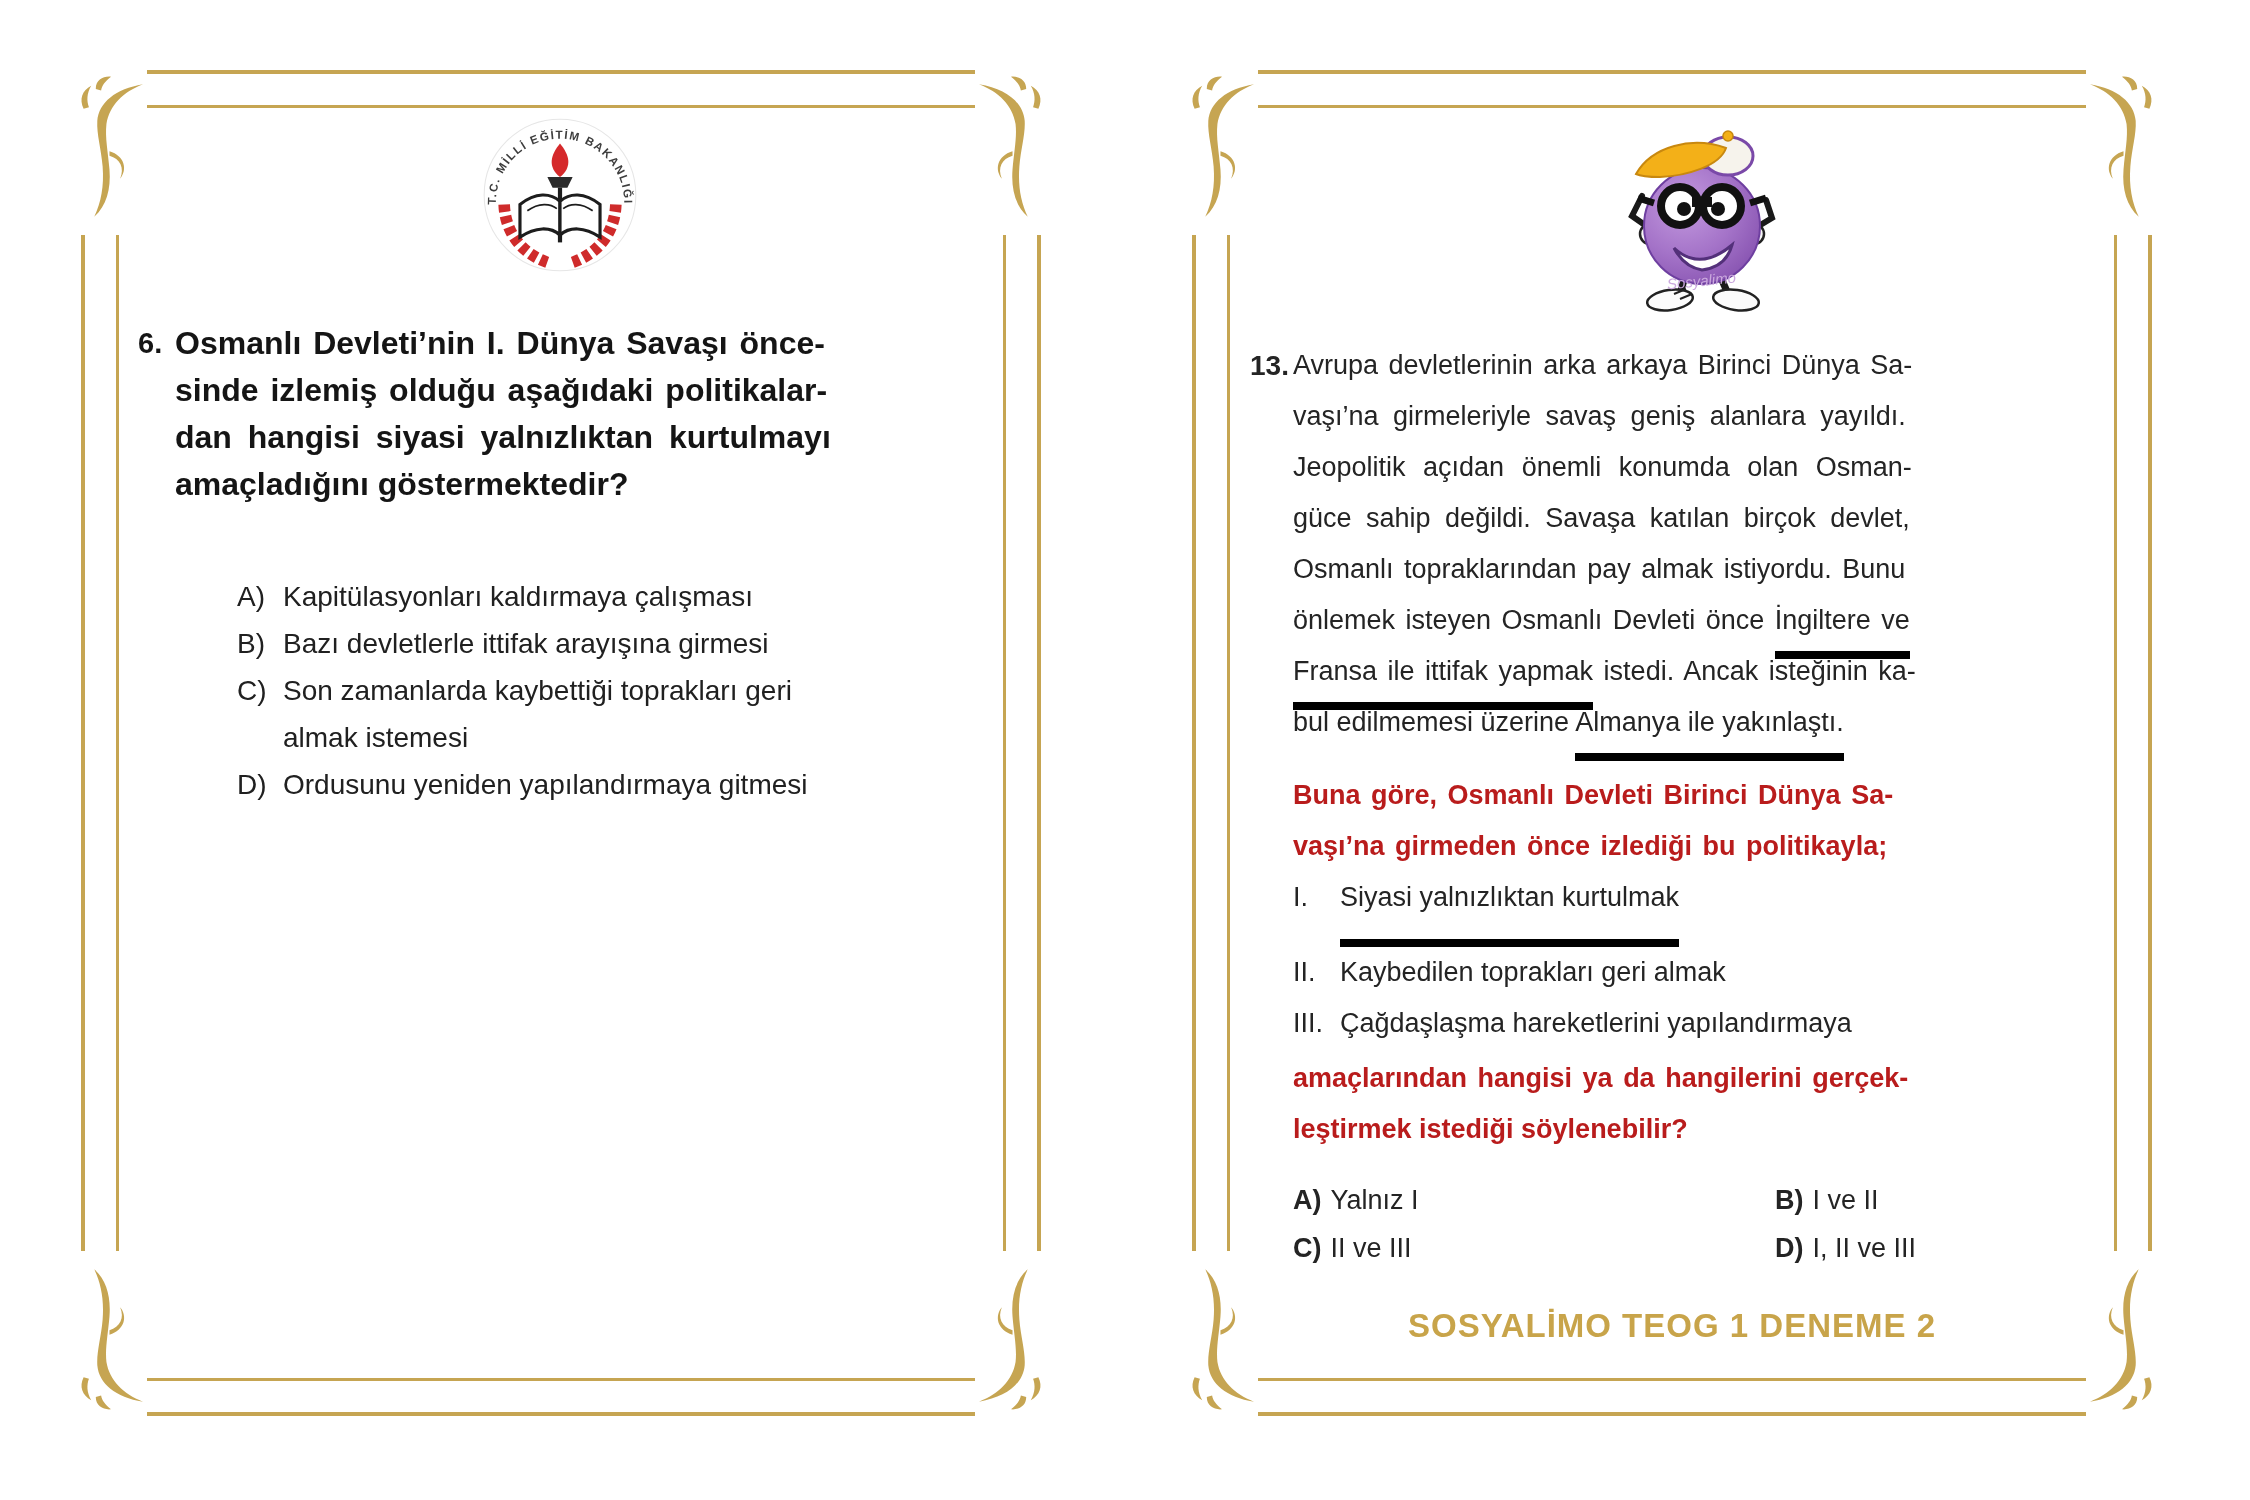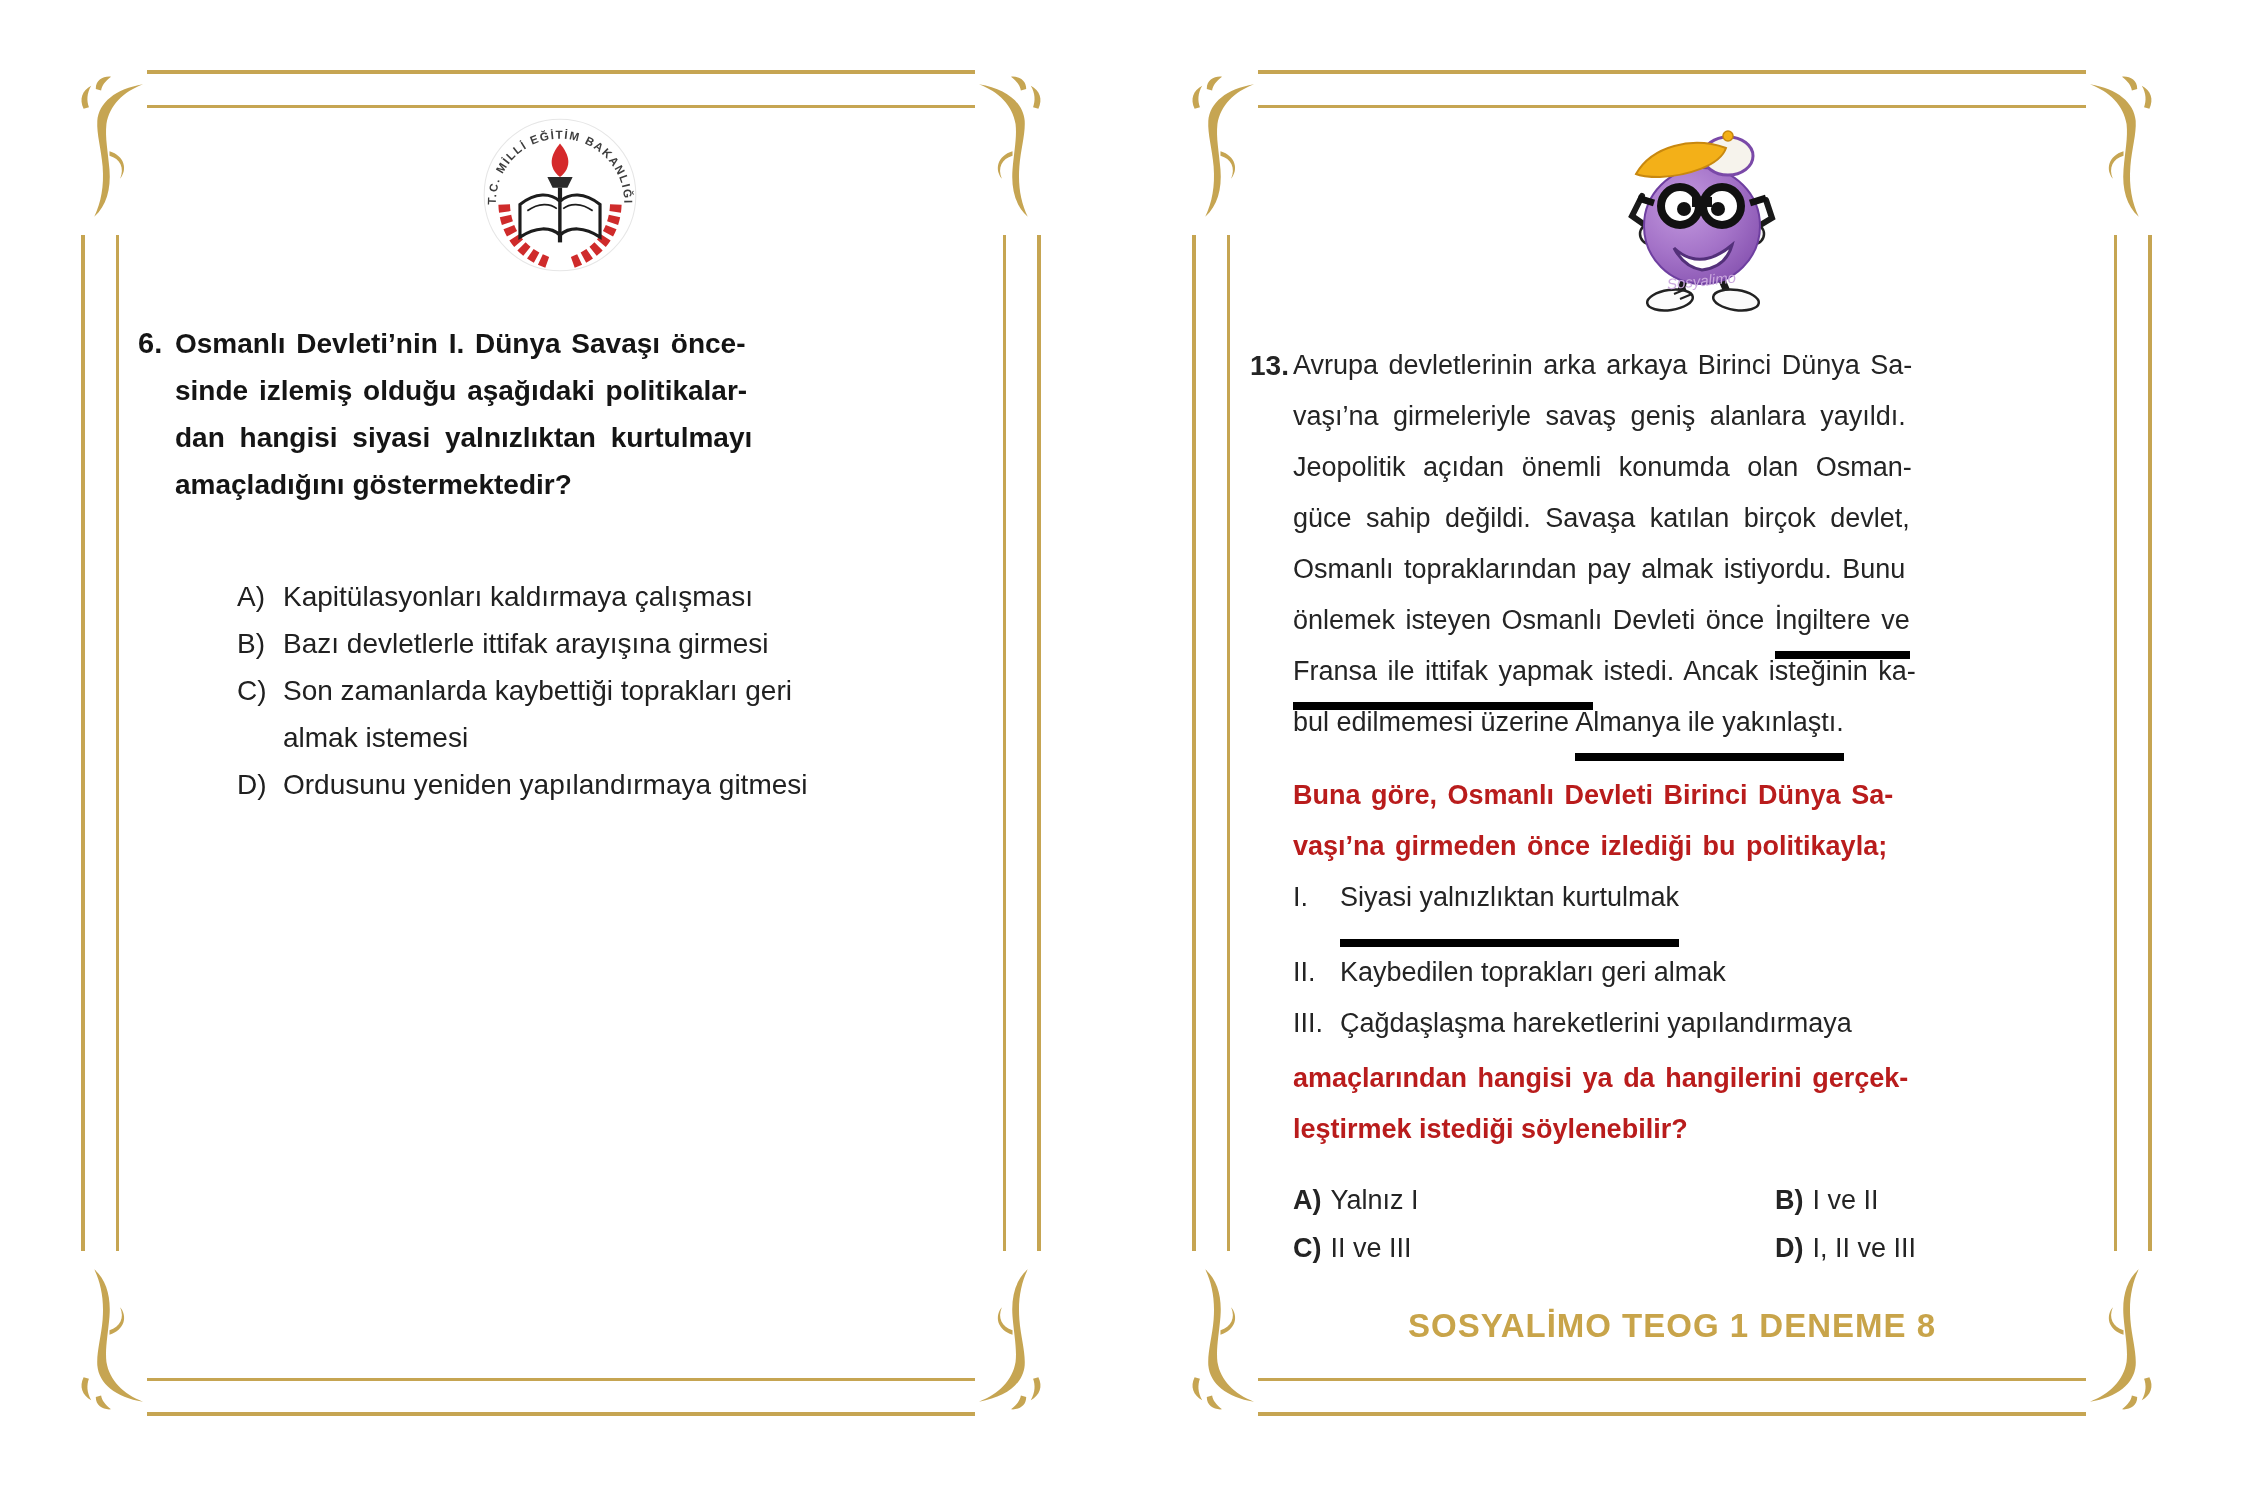--- a/index.html
+++ b/index.html
@@ -19,21 +19,21 @@
   .c-bl{left:0;bottom:0;transform:scaleY(-1);}
   .c-br{right:0;bottom:0;transform:scale(-1,-1);}
 
   .line{white-space:nowrap;}
 
   
   .meb-logo{position:absolute;left:406px;top:52px;}
   .q6{position:absolute;left:63px;top:256px;width:880px;color:#151515;}
   .q6 .qnum{position:absolute;left:0;top:0;font-size:29px;font-weight:bold;line-height:47px;}
   .q6 .qtext{margin-left:37px;}
-  .q6 .line{font-weight:bold;font-size:28px;line-height:47px;}
+  .q6 .line{font-weight:bold;font-size:32px;line-height:47px;}
   .opts6{position:absolute;left:162px;top:509px;width:800px;color:#202020;}
   .opt{display:flex;font-size:28px;line-height:47px;white-space:nowrap;}
   .olabel{flex:0 0 46px;width:46px;}
 
   
   .mascot{position:absolute;left:436px;top:50px;}
   .q13{position:absolute;left:64px;top:276px;width:740px;color:#242424;}
   .q13 .qnum{position:absolute;left:0;top:0;font-size:28px;font-weight:bold;line-height:51px;}
   .q13 .qbody{margin-left:43px;width:680px;}
   .q13 .line{font-size:27px;line-height:51px;}
@@ -291,14 +291,14 @@
           </div>
           <div class="ocell">
             <span class="rolabel">D)</span>
             <span>I, II ve III</span>
           </div>
         </div>
       </div>
     </div>
   </div>
 
-  <div class="footer">SOSYALİMO TEOG 1 DENEME 8</div>
+  <div class="footer">SOSYALİMO TEOG 1 DENEME 2</div>
 </div>
 
 </body></html>

